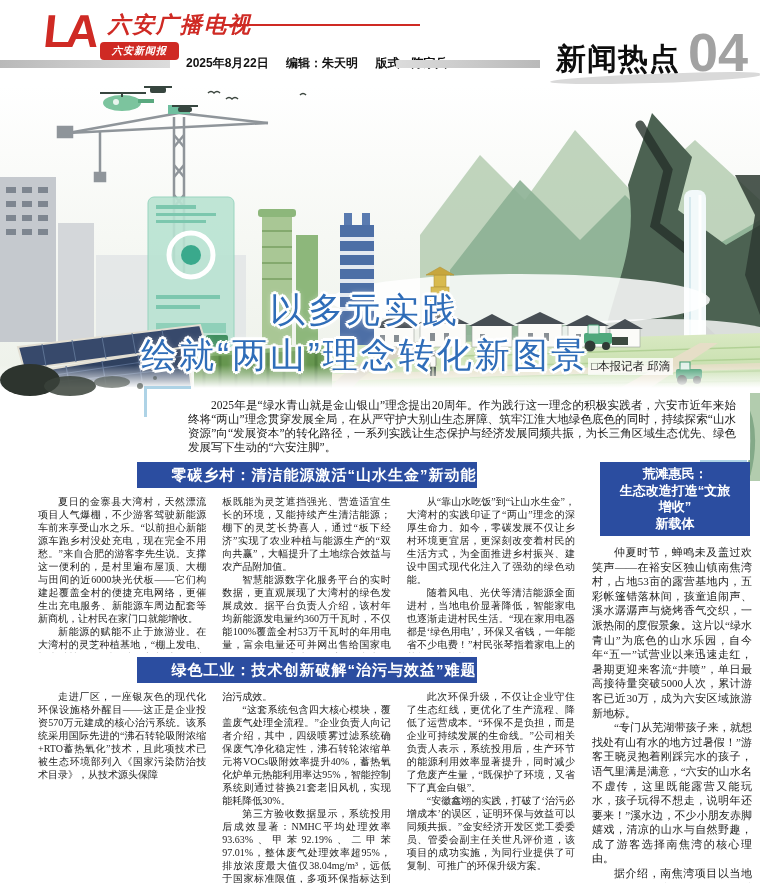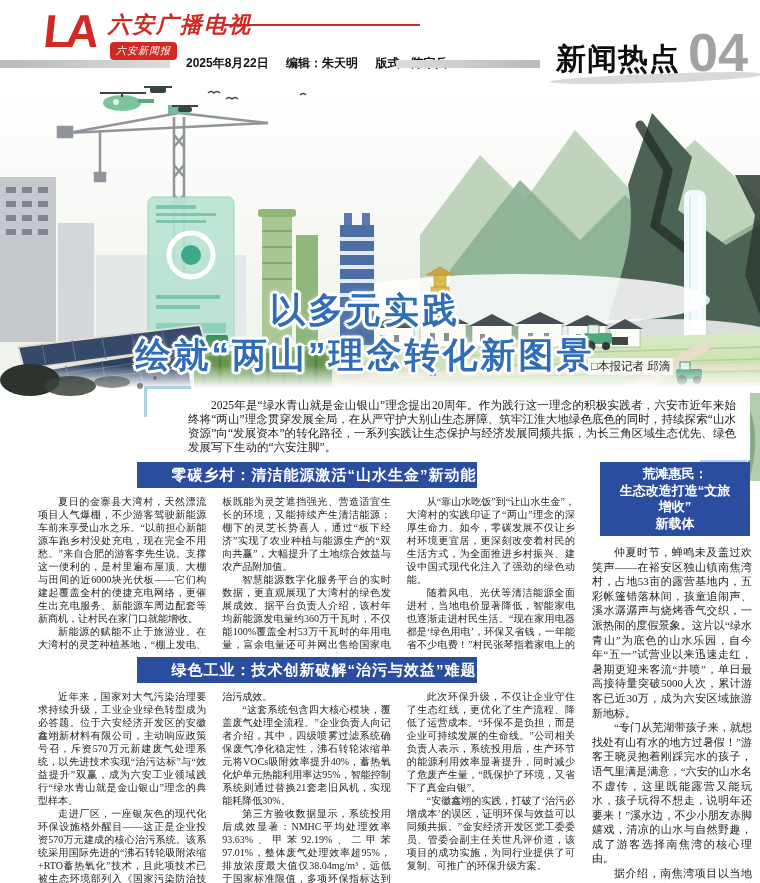--- a/index.html
+++ b/index.html
@@ -5,40 +5,40 @@
   html,body{margin:0;padding:0;background:#e8e8e8;}
   .page{position:relative;width:760px;height:883px;background:#ffffff;overflow:hidden;
         font-family:"Liberation Sans","DejaVu Sans",sans-serif;}
   
   .monogram{position:absolute;left:44px;top:8px;font-size:46px;font-weight:900;
             color:#cf2a24;letter-spacing:-6px;transform:skewX(-6deg);line-height:1;}
   .logo-title{position:absolute;left:108px;top:10px;font-size:22px;font-weight:bold;
               color:#cf2a24;font-family:"Liberation Serif","DejaVu Serif",serif;
               font-style:italic;letter-spacing:2px;}
   .logo-rule{position:absolute;left:224px;top:24px;width:196px;height:2px;background:#cf2a24;}
-  .logo-badge{position:absolute;left:110px;top:42px;background:#cf2a24;color:#fff;
-              font-size:10px;font-weight:normal;padding:2px 6px;border-radius:4px;
+  .logo-badge{position:absolute;left:100px;top:42px;background:#cf2a24;color:#fff;
+              font-size:10px;font-weight:bold;padding:2px 12px;border-radius:4px;
               font-style:italic;letter-spacing:1px;}
   .bar-left{position:absolute;left:0;top:60px;width:170px;height:8px;
             background:linear-gradient(90deg,#b9b9b9,#dcdcdc);}
   .bar-mid{position:absolute;left:396px;top:60px;width:144px;height:8px;
            background:linear-gradient(90deg,#dcdcdc,#b9b9b9);}
   .dateline{position:absolute;left:186px;top:55px;font-size:12px;font-weight:bold;color:#111;}
   .dateline span{margin-right:14px;}
   .page-label{position:absolute;right:12px;top:30px;display:flex;align-items:flex-end;}
   .section-label{font-size:30px;font-weight:900;color:#0d0d0d;letter-spacing:1px;line-height:1;}
   .page-number{font-size:54px;font-weight:900;color:#a2a2a2;line-height:.82;margin-left:8px;}
   .swoosh{position:absolute;right:0;top:74px;width:210px;height:9px;background:#d9d9d9;
           border-radius:50% 40% 50% 60%;transform:rotate(-2deg);}
   
   .hero-svg{position:absolute;left:0;top:85px;}
   .ink-splash{position:absolute;left:0;top:360px;}
   .brush-stroke{position:absolute;left:726px;top:393px;}
   .headline{position:absolute;left:60px;top:288px;width:610px;text-align:center;
-            color:#2f6db8;font-weight:700;letter-spacing:3px;
+            color:#2f6db8;font-weight:400;letter-spacing:3px;
             text-shadow:-2px -2px 0 #fff,2px -2px 0 #fff,-2px 2px 0 #fff,2px 2px 0 #fff,
                         0 -3px 0 #fff,0 3px 0 #fff,-3px 0 0 #fff,3px 0 0 #fff,0 0 7px #ffffff;}
   .headline-line1{font-size:35px;line-height:44px;}
   .headline-line2{font-size:35px;line-height:46px;}
   .byline{position:absolute;left:588px;top:358px;font-size:11.5px;color:#222;
           background:rgba(255,255,255,.75);padding:1px 3px;}
   .intro-box{position:absolute;left:172px;top:390px;width:548px;background:#fff;
              padding:8px 14px 6px 16px;
              font-family:"Liberation Serif","DejaVu Serif",serif;
              font-size:11.5px;line-height:14px;color:#1b1b1b;text-align:justify;}
@@ -376,21 +376,20 @@
           <p class="pi">从“靠山水吃饭”到“让山水生金”，大湾村的实践印证了“两山”理念的深厚生命力。如今，零碳发展不仅让乡村环境更宜居，更深刻改变着村民的生活方式，为全面推进乡村振兴、建设中国式现代化注入了强劲的绿色动能。</p>
           <p class="pi">随着风电、光伏等清洁能源全面进村，当地电价显著降低，智能家电也逐渐走进村民生活。“现在家用电器都是‘绿色用电’，环保又省钱，一年能省不少电费！”村民张琴指着家电上的节能标识笑着说。</p>
         </div>
       </div>
     </section>
 
     <section class="sec2">
       <div class="sec-bar">绿色工业：技术创新破解“治污与效益”难题</div>
       <div class="col-row row2">
         <div class="col">
-          <p class="pi">近年来，国家对大气污染治理要求持续升级，工业企业绿色转型成为必答题。位于六安经济开发区的安徽鑫翊新材料有限公司，主动响应政策号召，斥资570万元新建废气处理系统，以先进技术实现“治污达标”与“效益提升”双赢，成为六安工业领域践行“绿水青山就是金山银山”理念的典型样本。</p>
           <p class="pi">走进厂区，一座银灰色的现代化环保设施格外醒目——这正是企业投资570万元建成的核心治污系统。该系统采用国际先进的“沸石转轮吸附浓缩+RTO蓄热氧化”技术，且此项技术已被生态环境部列入《国家污染防治技术目录》，从技术源头保障</p>
         </div>
         <div class="col">
           <p class="pc">治污成效。</p>
           <p class="pi">“这套系统包含四大核心模块，覆盖废气处理全流程。”企业负责人向记者介绍，其中，四级喷雾过滤系统确保废气净化稳定性，沸石转轮浓缩单元将VOCs吸附效率提升40%，蓄热氧化炉单元热能利用率达95%，智能控制系统则通过替换21套老旧风机，实现能耗降低30%。</p>
           <p class="pi">第三方验收数据显示，系统投用后成效显著：NMHC平均处理效率93.63%、甲苯92.19%、二甲苯97.01%，整体废气处理效率超95%，排放浓度最大值仅38.04mg/m³，远低于国家标准限值，多项环保指标达到行业领先水平。</p>
         </div>
         <div class="col">
           <p class="pi">此次环保升级，不仅让企业守住了生态红线，更优化了生产流程、降低了运营成本。“环保不是负担，而是企业可持续发展的生命线。”公司相关负责人表示，系统投用后，生产环节的能源利用效率显著提升，同时减少了危废产生量，“既保护了环境，又省下了真金白银”。</p>
           <p class="pi">“安徽鑫翊的实践，打破了‘治污必增成本’的误区，证明环保与效益可以同频共振。”金安经济开发区党工委委员、管委会副主任关世凡评价道，该项目的成功实施，为同行业提供了可复制、可推广的环保升级方案。</p>

